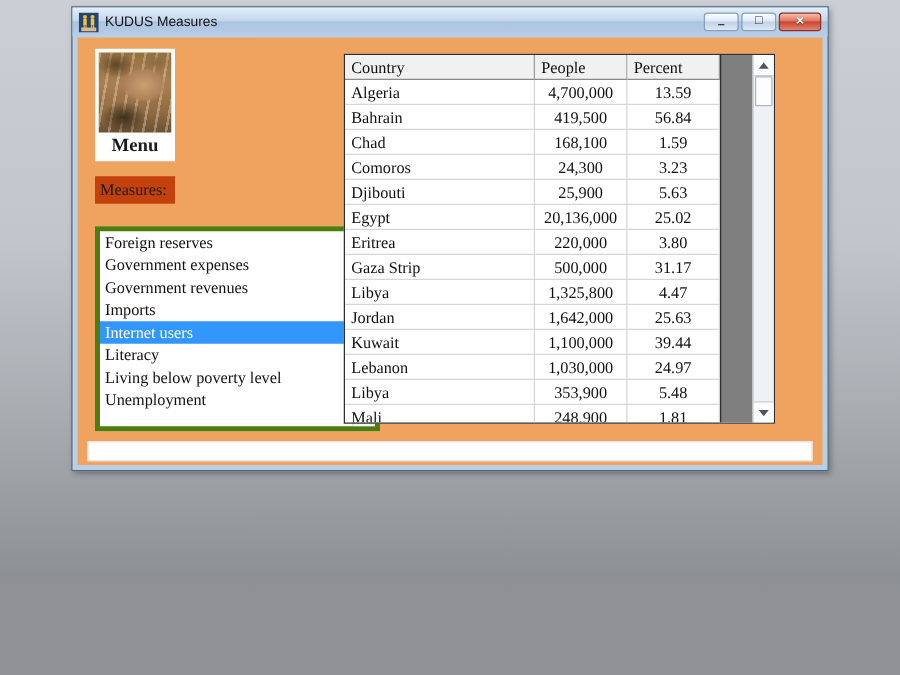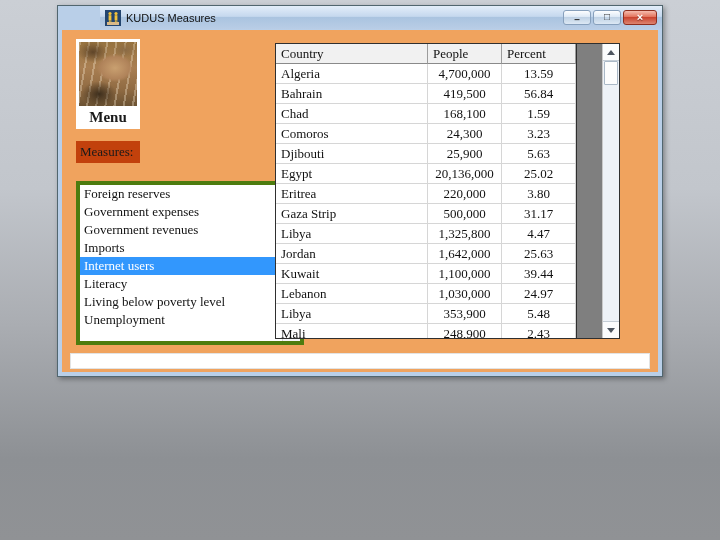--- a/index.html
+++ b/index.html
@@ -10,21 +10,20 @@
   }
   
   .window{
     position:absolute;left:57px;top:5px;width:604px;height:370px;
     background:#b9cfe8;border:1px solid #51666f;
     box-shadow:2px 2px 5px rgba(0,0,0,.35);
   }
   .titlebar{
     height:23px;display:flex;align-items:center;gap:5px;padding:0 5px;
     background:linear-gradient(180deg,#e3eefa 0%,#c5d8ee 45%,#aac4e0 50%,#b9cde6 100%);
-    margin-left:42px;
   }
   .title-text{font-size:11px;color:#111;flex:0 1 auto;white-space:nowrap;}
   .win-controls{margin-left:auto;display:flex;gap:2px;align-items:center;}
   .wbtn{
     width:28px;height:15px;border:1px solid #87a0bc;border-radius:3px;
     background:linear-gradient(180deg,#fdfeff 0%,#dde9f6 45%,#c0d2e5 50%,#dce8f4 100%);
     display:flex;align-items:center;justify-content:center;
     font-size:10px;line-height:10px;color:#333;padding:0;cursor:default;
   }
   .wbtn .g{display:block;transform:translateY(-1px);}
@@ -258,21 +257,21 @@
               <div class="gc col-percent num">24.97</div>
             </div>
             <div class="grid-row">
               <div class="gc col-country">Libya</div>
               <div class="gc col-people num">353,900</div>
               <div class="gc col-percent num">5.48</div>
             </div>
             <div class="grid-row">
               <div class="gc col-country">Mali</div>
               <div class="gc col-people num">248,900</div>
-              <div class="gc col-percent num">2.43</div>
+              <div class="gc col-percent num">1.81</div>
             </div>
           </div>
         <div class="grid-scroll">
           <div class="sb-btn up">
             <span class="tri-up"></span>
           </div>
           <div class="grid-thumb"></div>
           <div class="sb-btn down">
             <span class="tri-down"></span>
           </div>

